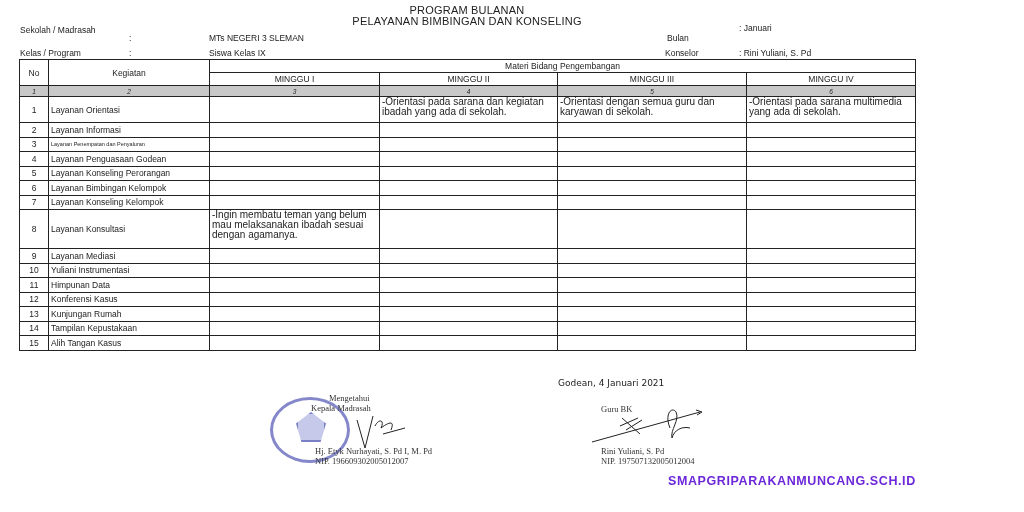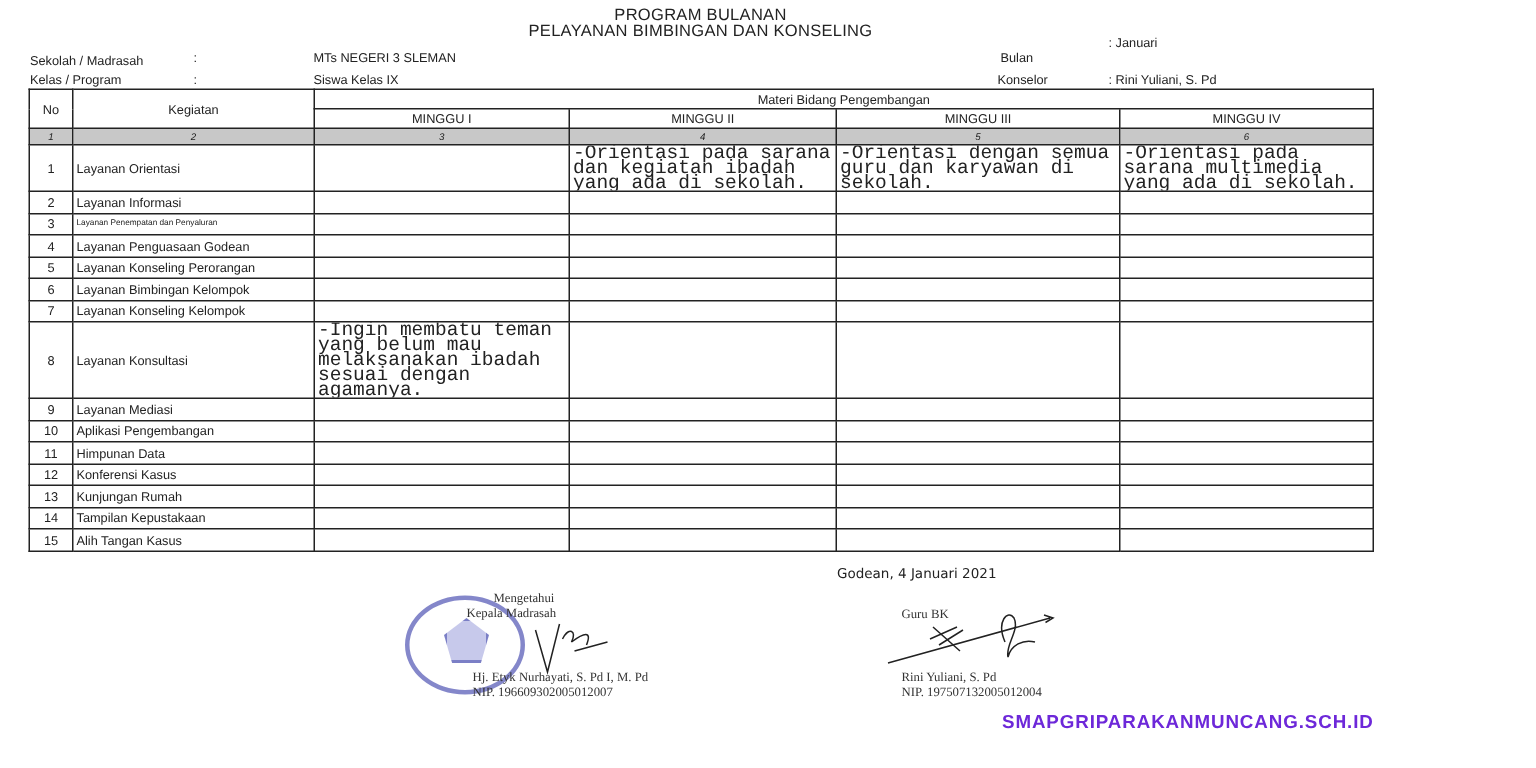--- a/index.html
+++ b/index.html
@@ -17,21 +17,21 @@
   table.prog td, table.prog th {
     border: 1px solid #222; padding: 0 2px; font-weight: normal; vertical-align: middle;
     overflow: hidden; white-space: nowrap;
   }
   table.prog th { text-align: center; }
   .idx td { background: #c8c8c8; text-align: center; font-style: italic; font-size: 6.5px; height: 10px; padding: 0; }
   .row td { height: 13.5px; }
   .row td.no { text-align: center; }
   .row td.act { font-size: 8.5px; }
   .row td.act.small { font-size: 5.5px; }
-  .row td.wrap { white-space: normal; line-height: 10px; vertical-align: top; font-size: 13px; font-family: Liberation Mono, monospace; }
+  .row td.wrap { white-space: normal; line-height: 10px; vertical-align: top; font-size: 10px; }
   .tall td { height: 38px; }
   .mid td { height: 25px; }
   .h1 th { height: 12px; }
   .h2 th { height: 12px; }
   .date { position: absolute; left: 558px; top: 378px; font-size: 9px; font-family: "DejaVu Sans", sans-serif; }
   .serif { font-family: "Liberation Serif", serif; font-size: 8.5px; position: absolute; color: #333; }
   .stamp {
     position: absolute; left: 270px; top: 397px; width: 74px; height: 60px;
     border: 3px solid #5b5fb8; border-radius: 50%; opacity: 0.75;
   }
@@ -43,21 +43,21 @@
   }
   .watermark { position: absolute; left: 668px; top: 474px; font-size: 12.5px; font-weight: bold; letter-spacing: 0.6px; color: #6d28d9; }
   svg.sig { position: absolute; }
 </style>
 </head>
 <body>
 
 <div class="title1">PROGRAM BULANAN</div>
 <div class="title2">PELAYANAN BIMBINGAN DAN KONSELING</div>
 
-<div class="meta" style="left:20px;top:35px;">Sekolah / Madrasah</div>
+<div class="meta" style="left:20px;top:25px;">Sekolah / Madrasah</div>
 <div class="meta" style="left:129px;top:33px;">:</div>
 <div class="meta" style="left:209px;top:33px;">MTs NEGERI 3 SLEMAN</div>
 <div class="meta" style="left:20px;top:48px;">Kelas / Program</div>
 <div class="meta" style="left:129px;top:48px;">:</div>
 <div class="meta" style="left:209px;top:48px;">Siswa Kelas IX</div>
 <div class="meta" style="left:667px;top:33px;">Bulan</div>
 <div class="meta" style="left:739px;top:23px;">: Januari</div>
 <div class="meta" style="left:665px;top:48px;">Konselor</div>
 <div class="meta" style="left:739px;top:48px;">: Rini Yuliani, S. Pd</div>
 
@@ -159,21 +159,21 @@
     <tr class="row">
       <td class="no">9</td>
       <td class="act">Layanan Mediasi</td>
       <td></td>
       <td></td>
       <td></td>
       <td></td>
     </tr>
     <tr class="row">
       <td class="no">10</td>
-      <td class="act">Aplikasi Pengembangan</td>
+      <td class="act">Yuliani Instrumentasi</td>
       <td></td>
       <td></td>
       <td></td>
       <td></td>
     </tr>
     <tr class="row">
       <td class="no">11</td>
       <td class="act">Himpunan Data</td>
       <td></td>
       <td></td>

